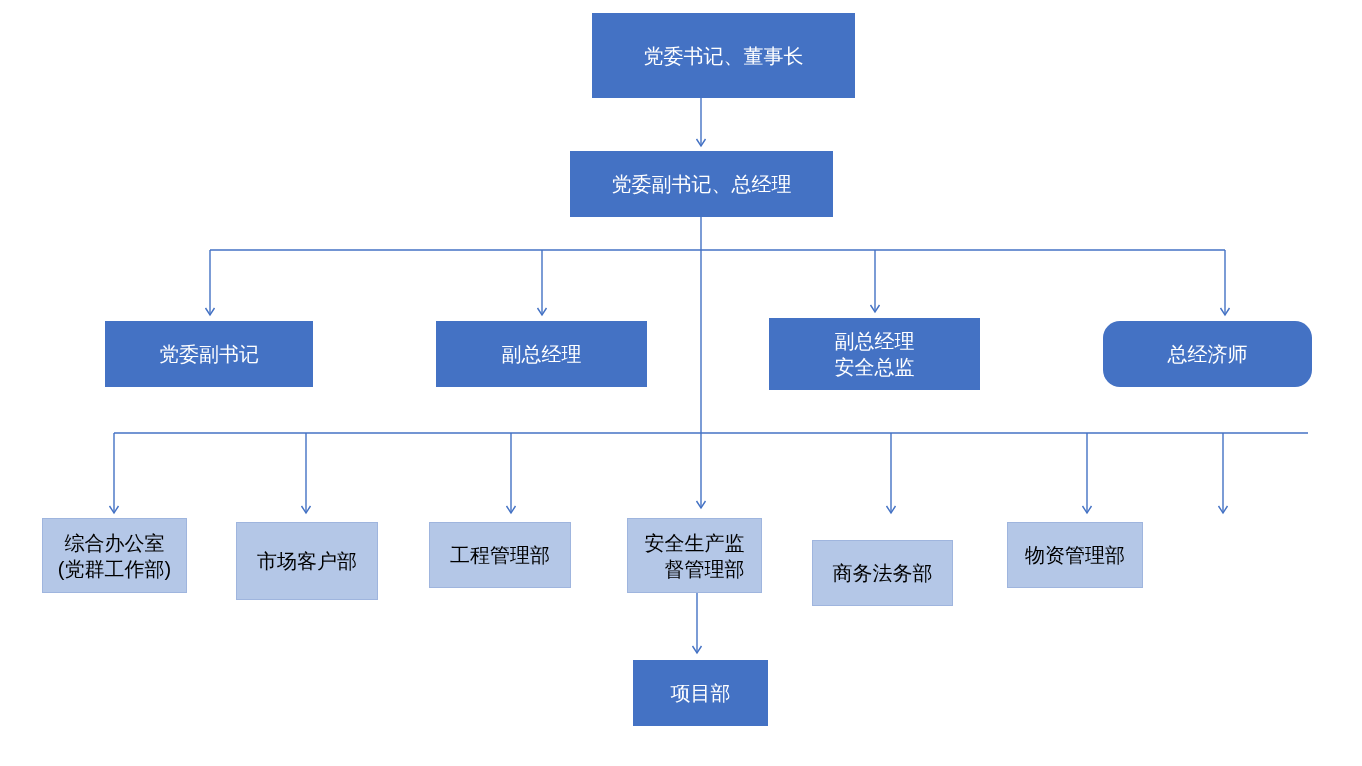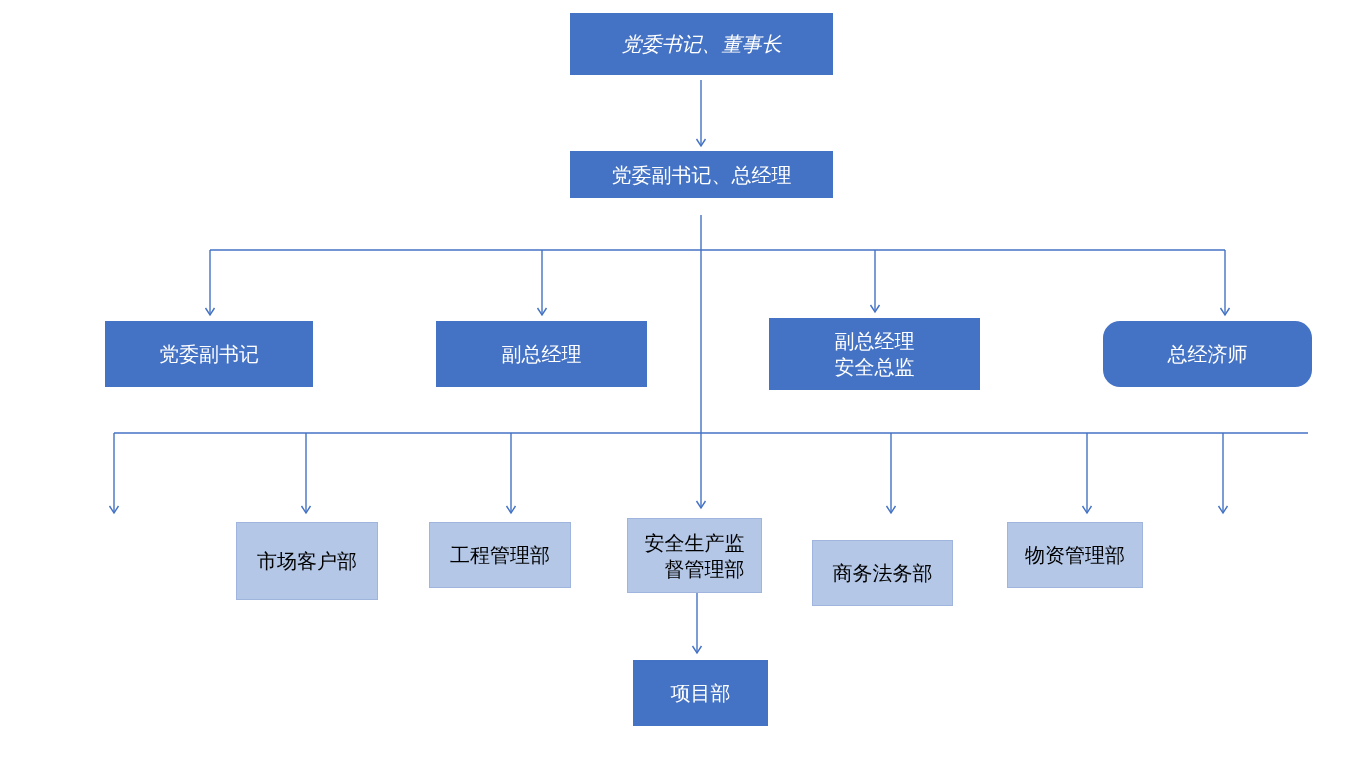--- a/index.html
+++ b/index.html
@@ -77,30 +77,32 @@
     <line x1="306" y1="433" x2="306" y2="513" marker-end="url(#arrowhead)"></line>
     <line x1="511" y1="433" x2="511" y2="513" marker-end="url(#arrowhead)"></line>
     <line x1="701" y1="433" x2="701" y2="508" marker-end="url(#arrowhead)"></line>
     <line x1="891" y1="433" x2="891" y2="513" marker-end="url(#arrowhead)"></line>
     <line x1="1087" y1="433" x2="1087" y2="513" marker-end="url(#arrowhead)"></line>
     <line x1="1223" y1="433" x2="1223" y2="513" marker-end="url(#arrowhead)"></line>
 
     <line x1="697" y1="593" x2="697" y2="653" marker-end="url(#arrowhead)"></line>
   </svg>
 
-  <div class="node dark" style="left:570px; top:13px; width:263px; height:62px;font-style:italic;">党委书记、董事长</div>
+  <div class="node dark" style="left:592px; top:13px; width:263px; height:85px;">党委书记、董事长</div>
 
-  <div class="node dark" style="left:570px; top:151px; width:263px; height:47px;">党委副书记、总经理</div>
+  <div class="node dark" style="left:570px; top:151px; width:263px; height:66px;">党委副书记、总经理</div>
 
   <div class="node dark" style="left:105px; top:321px; width:208px; height:66px;">党委副书记</div>
   <div class="node dark" style="left:436px; top:321px; width:211px; height:66px;">副总经理</div>
   <div class="node dark" style="left:769px; top:318px; width:211px; height:72px;">副总经理
 安全总监</div>
   <div class="node dark" style="left:1103px; top:321px; width:209px; height:66px;border-radius:17px;">总经济师</div>
 
+  <div class="node light" style="left:42px; top:518px; width:145px; height:75px;">综合办公室
+(党群工作部)</div>
   <div class="node light" style="left:236px; top:522px; width:142px; height:78px;">市场客户部</div>
   <div class="node light" style="left:429px; top:522px; width:142px; height:66px;">工程管理部</div>
   <div class="node light" style="left:627px; top:518px; width:135px; height:75px;text-align:right;">安全生产监
 督管理部</div>
   <div class="node light" style="left:812px; top:540px; width:141px; height:66px;">商务法务部</div>
   <div class="node light" style="left:1007px; top:522px; width:136px; height:66px;">物资管理部</div>
 
   <div class="node dark" style="left:633px; top:660px; width:135px; height:66px;">项目部</div>
 
 </div>

